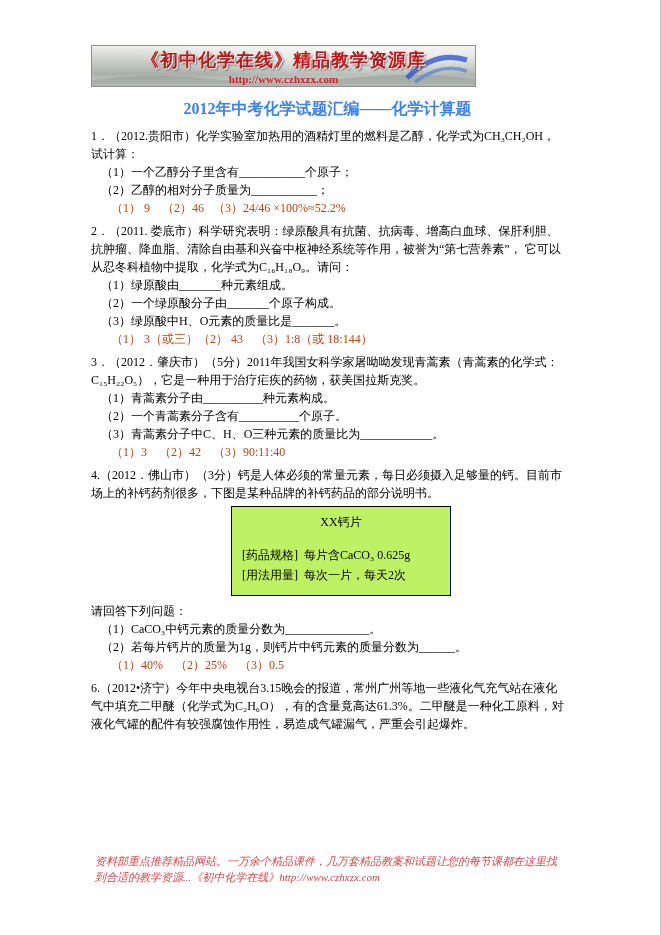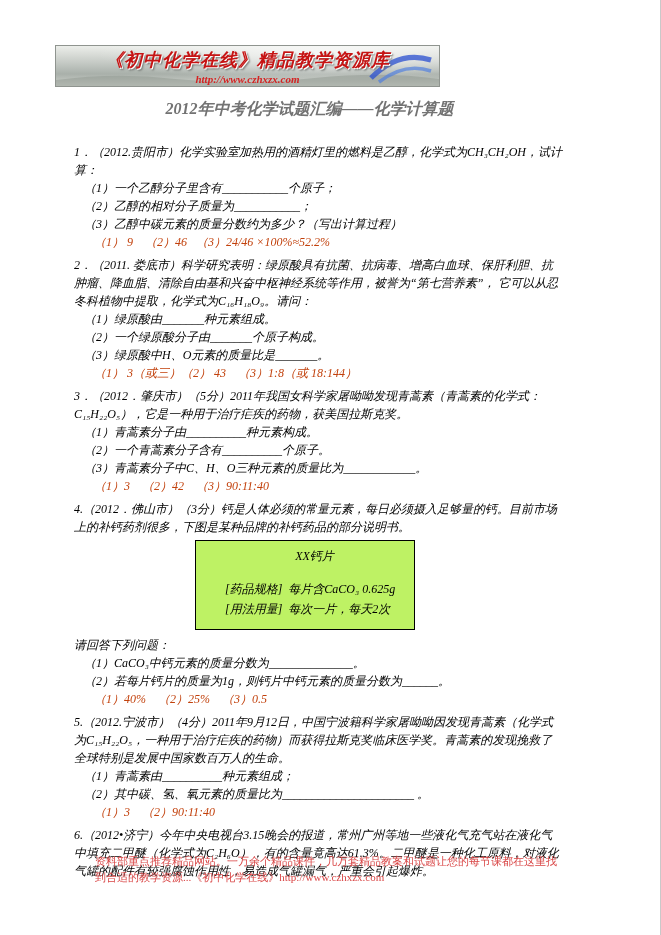--- a/index.html
+++ b/index.html
@@ -2,21 +2,21 @@
 <html><head>
 <meta charset="utf-8">
 <style>
   * { margin:0; padding:0; box-sizing:border-box; }
   html,body { background:#fff; }
   body {
     width:661px; height:935px; position:relative; overflow:hidden;
     font-family:"Liberation Serif", serif; color:#000;
     border-right:1px solid #c9c9c9;
   }
-  .page { padding:45px 96px 0 55px;font-style:italic; }
+  .page { padding:45px 96px 0 91px; }
 
   
   .banner {
     width:385px; height:42px; position:relative; overflow:hidden;
     border:1px solid #8f948f;
     background:
       radial-gradient(ellipse at 70% 20%, rgba(255,255,255,.75), rgba(255,255,255,0) 60%),
       linear-gradient(180deg,#eceeea 0%, #c2c7c2 45%, #a9b0aa 70%, #cfd3cd 100%);
     text-align:center;
   }
@@ -27,42 +27,42 @@
     font-size:18px; font-weight:bold; letter-spacing:1px; color:#c61414;
     text-shadow:1px 1px 0 #fff, 2px 2px 2px #6b6f6b;
     white-space:nowrap;
   }
   .banner-url {
     position:relative; z-index:2;
     font-size:11px; font-weight:bold; color:#d42222; line-height:14px;
   }
 
   .doc-title {
-    text-align:center; color:#737373; font-weight:bold;
-    font-size:16px; line-height:20px; margin:12px 0 24px 0;
+    text-align:center; color:#3b82f6; font-weight:bold;
+    font-size:16px; line-height:20px; margin:12px 0 8px 0;
   }
 
-  p { font-size:12px; line-height:18px;margin-left:19px; }
+  p { font-size:12px; line-height:18px; }
   .question { margin-bottom:5px; }
   .stem { white-space:pre-wrap; }
   .part { padding-left:10px; white-space:pre-wrap; }
   .answer { padding-left:20px; color:#c2410c; white-space:pre-wrap; }
 
   
   .med-box {
     border:1px solid #000; width:220px; margin:4px 0 6px 140px;
     padding:6px 10px 10px 10px; background:#bef264;
   }
   .med-title { text-align:center; font-size:12px; line-height:18px; margin-bottom:14px; }
   .med-line { font-size:12px; line-height:20px; white-space:pre-wrap; }
 
   
   .footer {
     position:absolute; left:95px; top:853px; width:472px;
-    color:#d94545; font-size:11px; line-height:16px; 
+    color:#d94545; font-size:11px; line-height:16px; font-style:italic;
   }
   .footer-url { color:#d94545; text-decoration:none; cursor:pointer; }
 </style>
 </head>
 <body>
 
 <div class="page">
 
   <div class="banner">
     <svg class="banner-hills" viewBox="0 0 385 16" preserveAspectRatio="none">
@@ -75,21 +75,20 @@
     <div class="banner-title">《初中化学在线》精品教学资源库</div>
     <div class="banner-url">http://www.czhxzx.com</div>
   </div>
 
   <div class="doc-title">2012年中考化学试题汇编——化学计算题</div>
 
   <section class="question">
     <p class="stem">1．（2012.贵阳市）化学实验室加热用的酒精灯里的燃料是乙醇，化学式为CH₃CH₂OH，试计算：</p>
     <p class="part">（1）一个乙醇分子里含有___________个原子；</p>
     <p class="part">（2）乙醇的相对分子质量为___________；</p>
-    <p class="part">（3）乙醇中碳元素的质量分数约为多少？（写出计算过程）</p>
     <p class="answer">（1） 9    （2）46   （3）24/46 ×100%≈52.2%</p>
   </section>
 
   <section class="question">
     <p class="stem">2．（2011. 娄底市）科学研究表明：绿原酸具有抗菌、抗病毒、增高白血球、保肝利胆、抗肿瘤、降血脂、清除自由基和兴奋中枢神经系统等作用，被誉为“第七营养素”， 它可以从忍冬科植物中提取，化学式为C₁₆H₁₈O₉。请问：</p>
     <p class="part">（1）绿原酸由_______种元素组成。</p>
     <p class="part">（2）一个绿原酸分子由_______个原子构成。</p>
     <p class="part">（3）绿原酸中H、O元素的质量比是_______。</p>
     <p class="answer">（1） 3（或三）（2） 43    （3）1:8（或 18:144）</p>
   </section>
@@ -108,26 +107,20 @@
       <p class="med-title">XX钙片</p>
       <p class="med-line">[药品规格]  每片含CaCO₃ 0.625g</p>
       <p class="med-line">[用法用量]  每次一片，每天2次</p>
     </div>
     <p class="stem">请回答下列问题：</p>
     <p class="part">（1）CaCO₃中钙元素的质量分数为______________。</p>
     <p class="part">（2）若每片钙片的质量为1g，则钙片中钙元素的质量分数为______。</p>
     <p class="answer">（1）40%    （2）25%    （3）0.5</p>
   </section>
 
-  <section class="question">
-    <p class="stem">5.（2012.宁波市）（4分）2011年9月12日，中国宁波籍科学家屠呦呦因发现青蒿素（化学式为C₁₅H₂₂O₅，一种用于治疗疟疾的药物）而获得拉斯克奖临床医学奖。青蒿素的发现挽救了全球特别是发展中国家数百万人的生命。</p>
-    <p class="part">（1）青蒿素由__________种元素组成；</p>
-    <p class="part">（2）其中碳、氢、氧元素的质量比为______________________ 。</p>
-    <p class="answer">（1）3    （2）90:11:40</p>
-  </section>
 
   <section class="question">
     <p class="stem">6.（2012•济宁）今年中央电视台3.15晚会的报道，常州广州等地一些液化气充气站在液化气中填充二甲醚（化学式为C₂H₆O），有的含量竟高达61.3%。二甲醚是一种化工原料，对液化气罐的配件有较强腐蚀作用性，易造成气罐漏气，严重会引起爆炸。</p>
   </section>
 
 </div>
 
 <div class="footer">
   <span>资料部重点推荐精品网站。一万余个精品课件，几万套精品教案和试题让您的每节课都在这里找到合适的教学资源...《初中化学在线》</span><span class="footer-url">http://www.czhxzx.com</span>
 </div>

